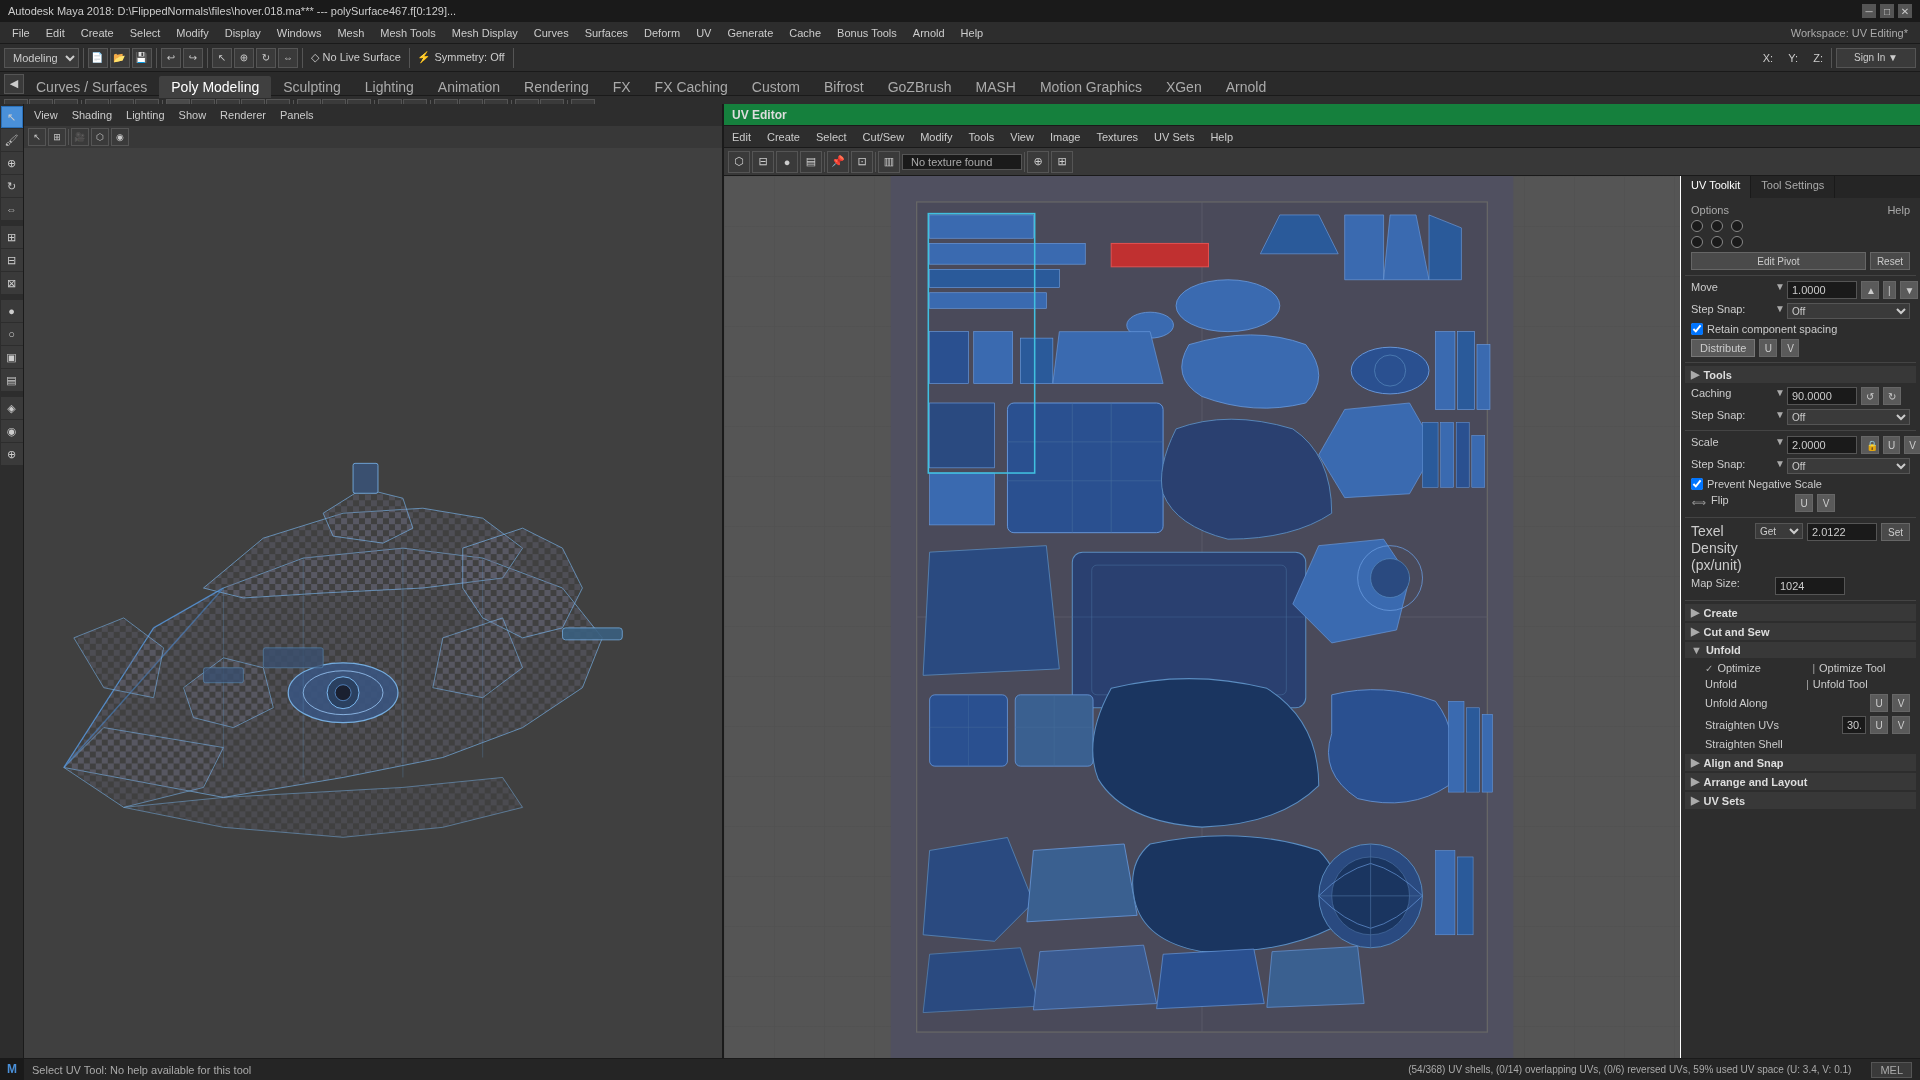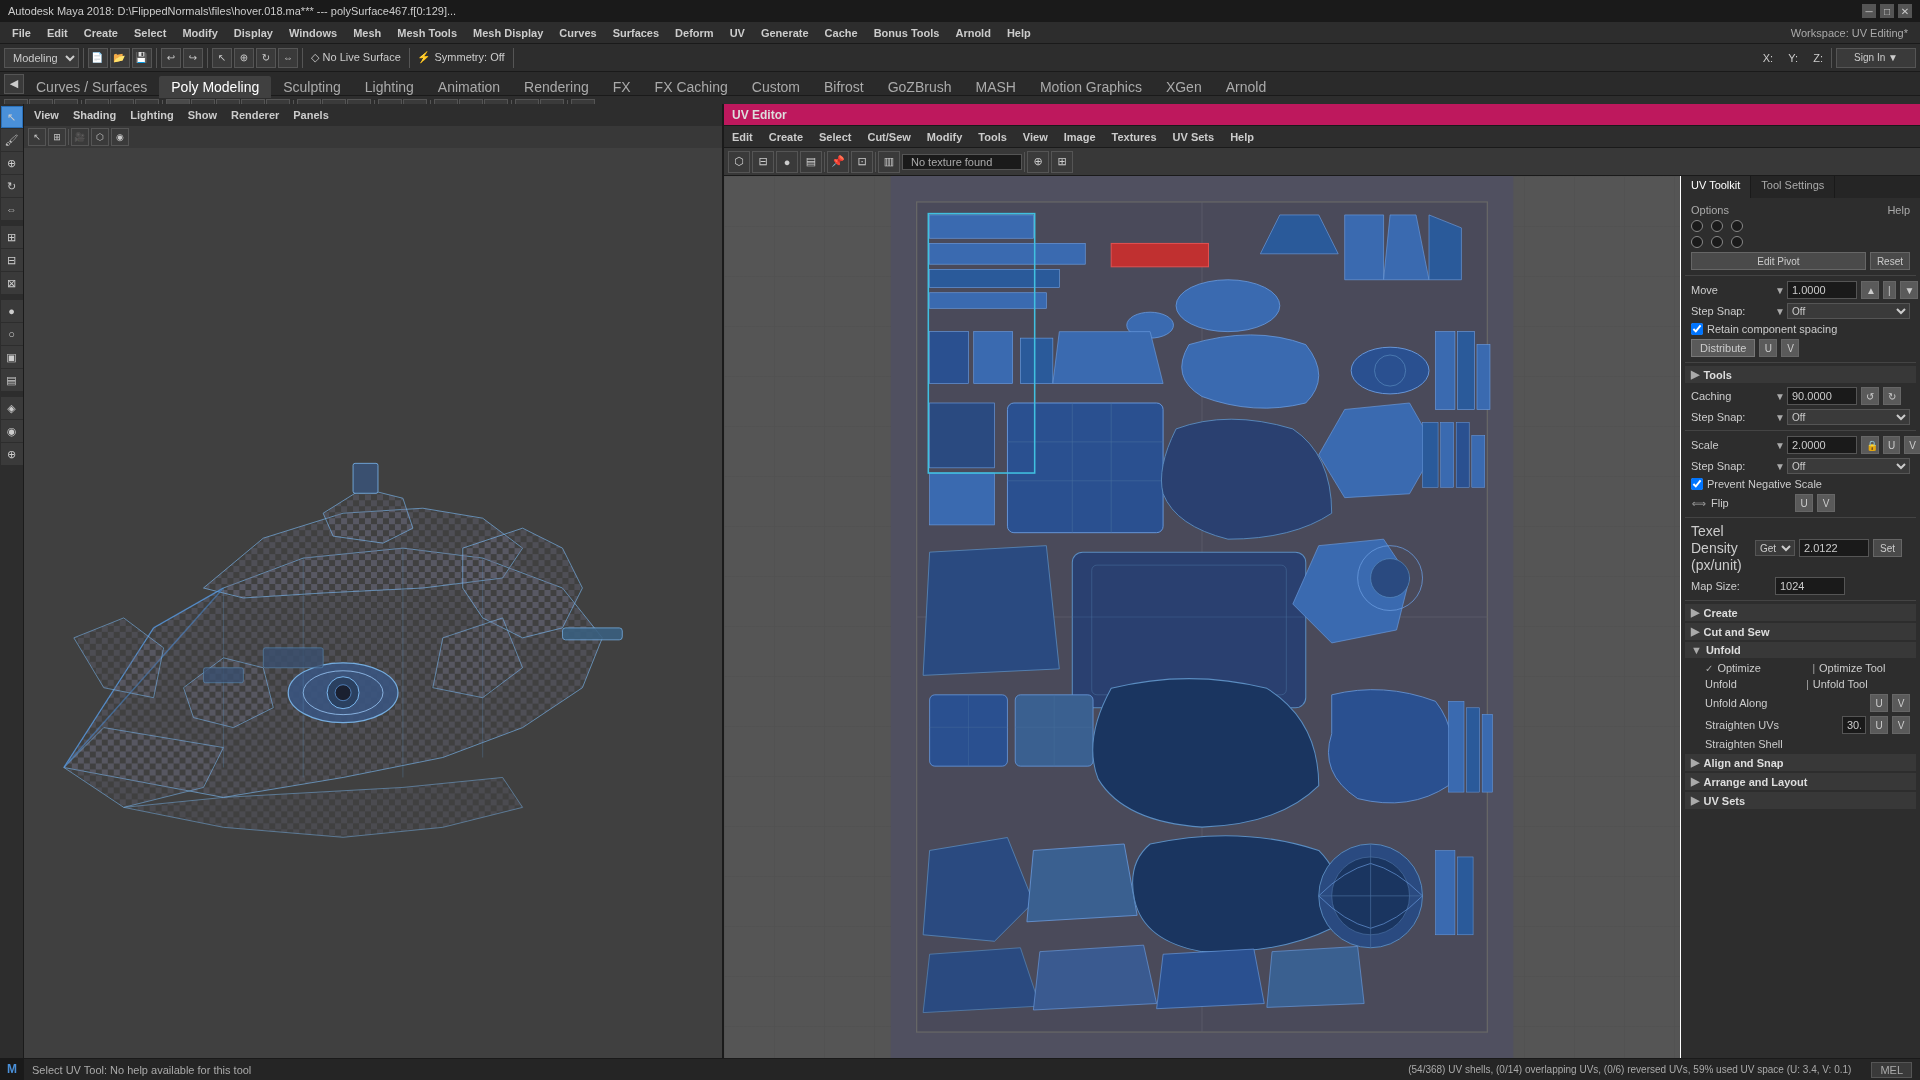--- a/index.html
+++ b/index.html
@@ -37,21 +37,20 @@
       align-items: center;
       padding: 0 4px;
       border-bottom: 1px solid #1a1a1a;
     }
     .menu-item {
       padding: 2px 8px;
       color: #cccccc;
       font-size: 11px;
       cursor: pointer;
       white-space: nowrap;
-      font-weight: bold;
     }
 
     
     #toolbar1 {
       background: #2d2d2d;
       height: 28px;
       display: flex;
       align-items: center;
       padding: 0 4px;
       gap: 2px;
@@ -198,21 +197,21 @@
 
     
     #uv-editor {
       flex: 1;
       background: #3a3a3a;
       position: relative;
       overflow: hidden;
     }
     #uv-header {
       height: 22px;
-      background: #be185d;
+      background: #15803d;
       display: flex; align-items: center; padding: 0 8px;
       font-size: 12px; color: #ddd; font-weight: bold;
       border-bottom: 1px solid #1a1a1a;
     }
     #uv-menubar {
       height: 22px;
       background: #2d2d2d;
       display: flex; align-items: center;
       border-bottom: 1px solid #1a1a1a;
     }
@@ -272,21 +271,21 @@
       padding: 2px 6px;
       margin: 2px 0;
       cursor: pointer;
       color: #ddd;
       font-weight: bold;
       font-size: 11px;
     }
     .section-header .arrow { margin-right: 4px; color: #aaa; }
     
     .param-row {
-      display: flex; align-items: center;
+      display: flex; align-items: flex-start;
       padding: 2px 6px;
       gap: 4px;
     }
     .param-label { color: #ccc; min-width: 80px; font-size: 11px; }
     .param-input {
       background: #1a1a1a;
       color: #ccc;
       border: 1px solid #555;
       padding: 1px 4px;
       font-size: 11px;
@@ -876,21 +875,21 @@
           <span style="width:16px;height:16px;display:inline-flex;align-items:center;justify-content:center;font-size:10px;color:#aaa;">⟺</span>
           <span class="param-label">Flip</span>
           <button class="param-btn-uv">U</button>
           <button class="param-btn-uv">V</button>
         </div>
 
         <div class="divider"></div>
 
         <div class="param-row">
           <span class="param-label" style="min-width:60px;font-size:14px;line-height:1.2;">Texel<br>Density<br>(px/unit)</span>
-          <select style="background:#3a3a3a;color:#ccc;border:1px solid #555;font-size:10px;height:16px;width:40px;">
+          <select style="background:#3a3a3a;color:#ccc;border:1px solid #555;font-size:10px;height:16px;width:48px;">
             <option>Get</option>
           </select>
           <input class="param-input" type="text" value="2.0122" style="">
           <button class="param-btn">Set</button>
         </div>
 
         <div class="param-row">
           <span class="param-label">Map Size:</span>
           <input class="param-input" type="text" value="1024" style="">
         </div>

